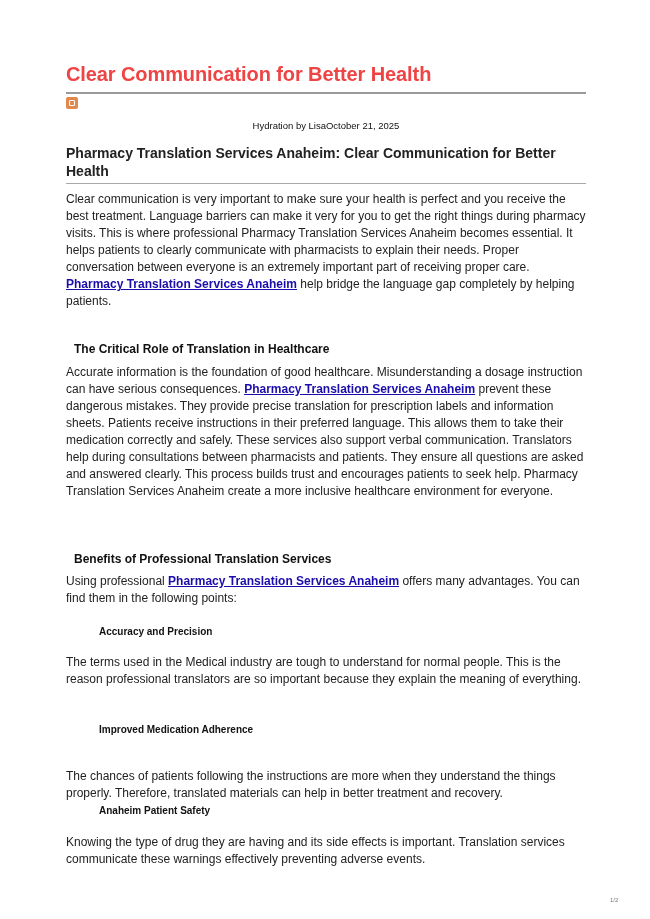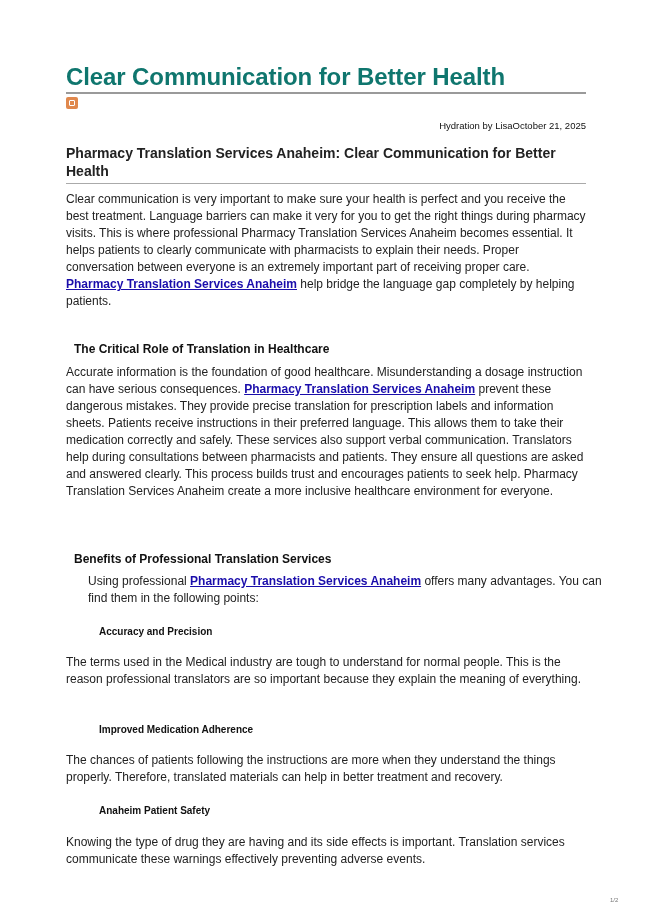--- a/index.html
+++ b/index.html
@@ -1,25 +1,25 @@
 <!DOCTYPE html>
 <html><head>
 <meta charset="utf-8">
 <style>
   html, body { margin:0; padding:0; background:#ffffff; }
   body { width:650px; height:919px; position:relative; overflow:hidden;
          font-family:"Liberation Sans", sans-serif; color:#222; }
   .page { position:absolute; left:66px; top:0; width:520px; }
-  .title { position:absolute; top:63px; left:0; font-size:24px; font-weight:bold; color:#0f766e; margin:0; letter-spacing:-0.1px; }
+  .title { position:absolute; top:63px; left:0; font-size:20px; font-weight:bold; color:#ef4444; margin:0; letter-spacing:-0.1px; }
   .rule-main { position:absolute; top:92px; left:0; width:520px; height:2px; background:#9a9a9a; }
   .url-row { position:absolute; top:97px; left:0; display:flex; align-items:center; gap:4px; }
   .blogger-icon { width:12px; height:12px; background:#e0884d; border-radius:2px; position:relative; display:inline-block; }
   .blogger-icon::after { content:""; position:absolute; left:3px; top:3px; width:6px; height:6px; border:1px solid #fff; border-radius:1px; box-sizing:border-box; }
   .url { font-size:10px; color:#888; }
-  .meta-row { position:absolute; top:120px; left:0; width:520px; display:flex; justify-content:flex-end; font-size:9.5px; color:#111; }
+  .meta-row { position:absolute; top:120px; left:0; width:520px; display:flex; justify-content:center; font-size:9.5px; color:#111; }
   .post-title { position:absolute; top:144px; left:0; width:520px; font-size:14px; font-weight:bold; line-height:18px; color:#222; margin:0; }
   .rule-sub { position:absolute; top:183px; left:0; width:520px; height:1px; background:#aaa; }
   .body-text { position:absolute; left:0; width:520px; font-size:12px; line-height:17px; color:#222; margin:0; }
   .h3 { position:absolute; left:0; font-size:12px; font-weight:bold; color:#111; margin:8px; }
   .h4 { position:absolute; left:33px; font-size:10px; font-weight:bold; color:#111; margin:0; }
   a.link { color:#1a0dab; font-weight:bold; text-decoration:underline; }
   .page-num { position:absolute; top:897px; left:610px; font-size:6px; color:#777; }
 </style>
 </head>
 <body>
@@ -39,25 +39,25 @@
 
   <h2 class="post-title">Pharmacy Translation Services Anaheim: Clear Communication for Better Health</h2>
   <div class="rule-sub"></div>
 
   <p class="body-text" style="top:191px;"><span>Clear communication is very important to make sure your health is perfect and you receive the best treatment. Language barriers can make it very for you to get the right things during pharmacy visits. This is where professional Pharmacy Translation Services Anaheim becomes essential. It helps patients to clearly communicate with pharmacists to explain their needs. Proper conversation between everyone is an extremely important part of receiving proper care. </span><a class="link" href="#">Pharmacy Translation Services Anaheim</a><span> help bridge the language gap completely by helping patients.</span></p>
 
   <h3 class="h3" style="top:334px;">The Critical Role of Translation in Healthcare</h3>
   <p class="body-text" style="top:364px;"><span>Accurate information is the foundation of good healthcare. Misunderstanding a dosage instruction can have serious consequences. </span><a class="link" href="#">Pharmacy Translation Services Anaheim</a><span> prevent these dangerous mistakes. They provide precise translation for prescription labels and information sheets. Patients receive instructions in their preferred language. This allows them to take their medication correctly and safely. These services also support verbal communication. Translators help during consultations between pharmacists and patients. They ensure all questions are asked and answered clearly. This process builds trust and encourages patients to seek help. Pharmacy Translation Services Anaheim create a more inclusive healthcare environment for everyone.</span></p>
 
   <h3 class="h3" style="top:544px;text-align:right;">Benefits of Professional Translation Services</h3>
-  <p class="body-text" style="top:573px;margin-left:22px;"><span>Using professional </span><a class="link" href="#">Pharmacy Translation Services Anaheim</a><span> offers many advantages. You can find them in the following points:</span></p>
+  <p class="body-text" style="top:573px;"><span>Using professional </span><a class="link" href="#">Pharmacy Translation Services Anaheim</a><span> offers many advantages. You can find them in the following points:</span></p>
 
   <h4 class="h4" style="top:626px;">Accuracy and Precision</h4>
   <p class="body-text" style="top:654px;">The terms used in the Medical industry are tough to understand for normal people. This is the reason professional translators are so important because they explain the meaning of everything.</p>
 
   <h4 class="h4" style="top:724px;">Improved Medication Adherence</h4>
-  <p class="body-text" style="top:752px;">The chances of patients following the instructions are more when they understand the things properly. Therefore, translated materials can help in better treatment and recovery.</p>
+  <p class="body-text" style="top:768px;">The chances of patients following the instructions are more when they understand the things properly. Therefore, translated materials can help in better treatment and recovery.</p>
 
   <h4 class="h4" style="top:805px;">Anaheim Patient Safety</h4>
   <p class="body-text" style="top:834px;">Knowing the type of drug they are having and its side effects is important. Translation services communicate these warnings effectively preventing adverse events.</p>
 </div>
 
 <div class="page-num">1/2</div>
 
 </body></html>

